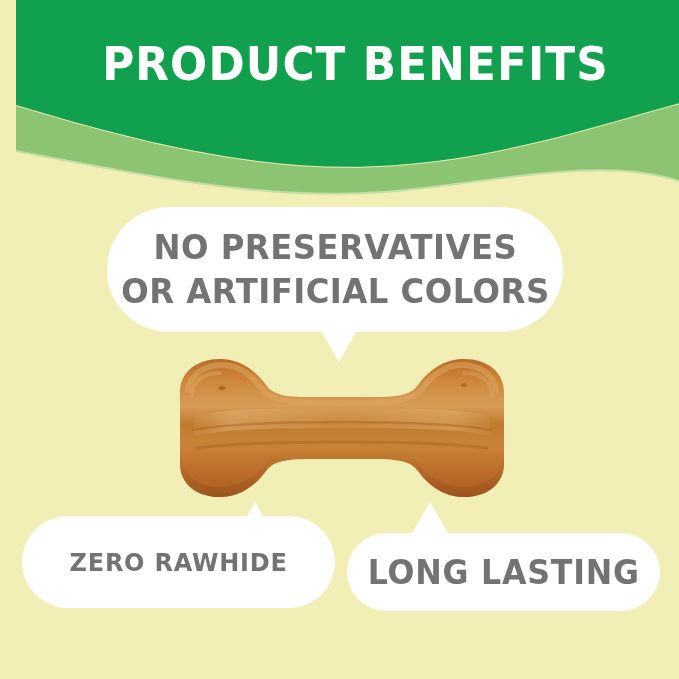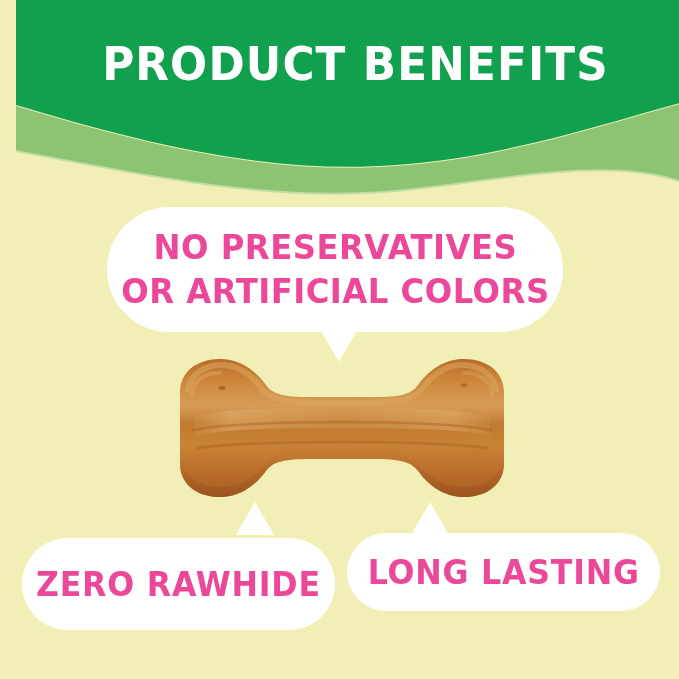--- a/index.html
+++ b/index.html
@@ -51,46 +51,46 @@
   }
 
   
   .bubble {
     position: absolute;
     background: #ffffff;
     display: flex;
     align-items: center;
     justify-content: center;
     text-align: center;
-    color: #ec4899;
+    color: #737373;
     font-family: "DejaVu Sans", sans-serif;
     font-weight: bold;
   }
 
   .bubble-top {
     left: 107px;
     top: 207px;
     width: 456px;
     height: 125px;
     border-radius: 62px;
     font-size: 34px;
     line-height: 1.28;
     letter-spacing: 0.5px;
   }
   .bubble-top .bubble-text {
     transform: scaleX(0.95);
   }
 
   .bubble-bl {
     left: 22px;
-    top: 538px;
+    top: 516px;
     width: 313px;
     height: 92px;
     border-radius: 46px;
-    font-size: 33px;
+    font-size: 25px;
     letter-spacing: 0.8px;
   }
   .bubble-br {
     left: 347px;
     top: 533px;
     width: 313px;
     height: 78px;
     border-radius: 46px;
     font-size: 33px;
     letter-spacing: 0.8px;

